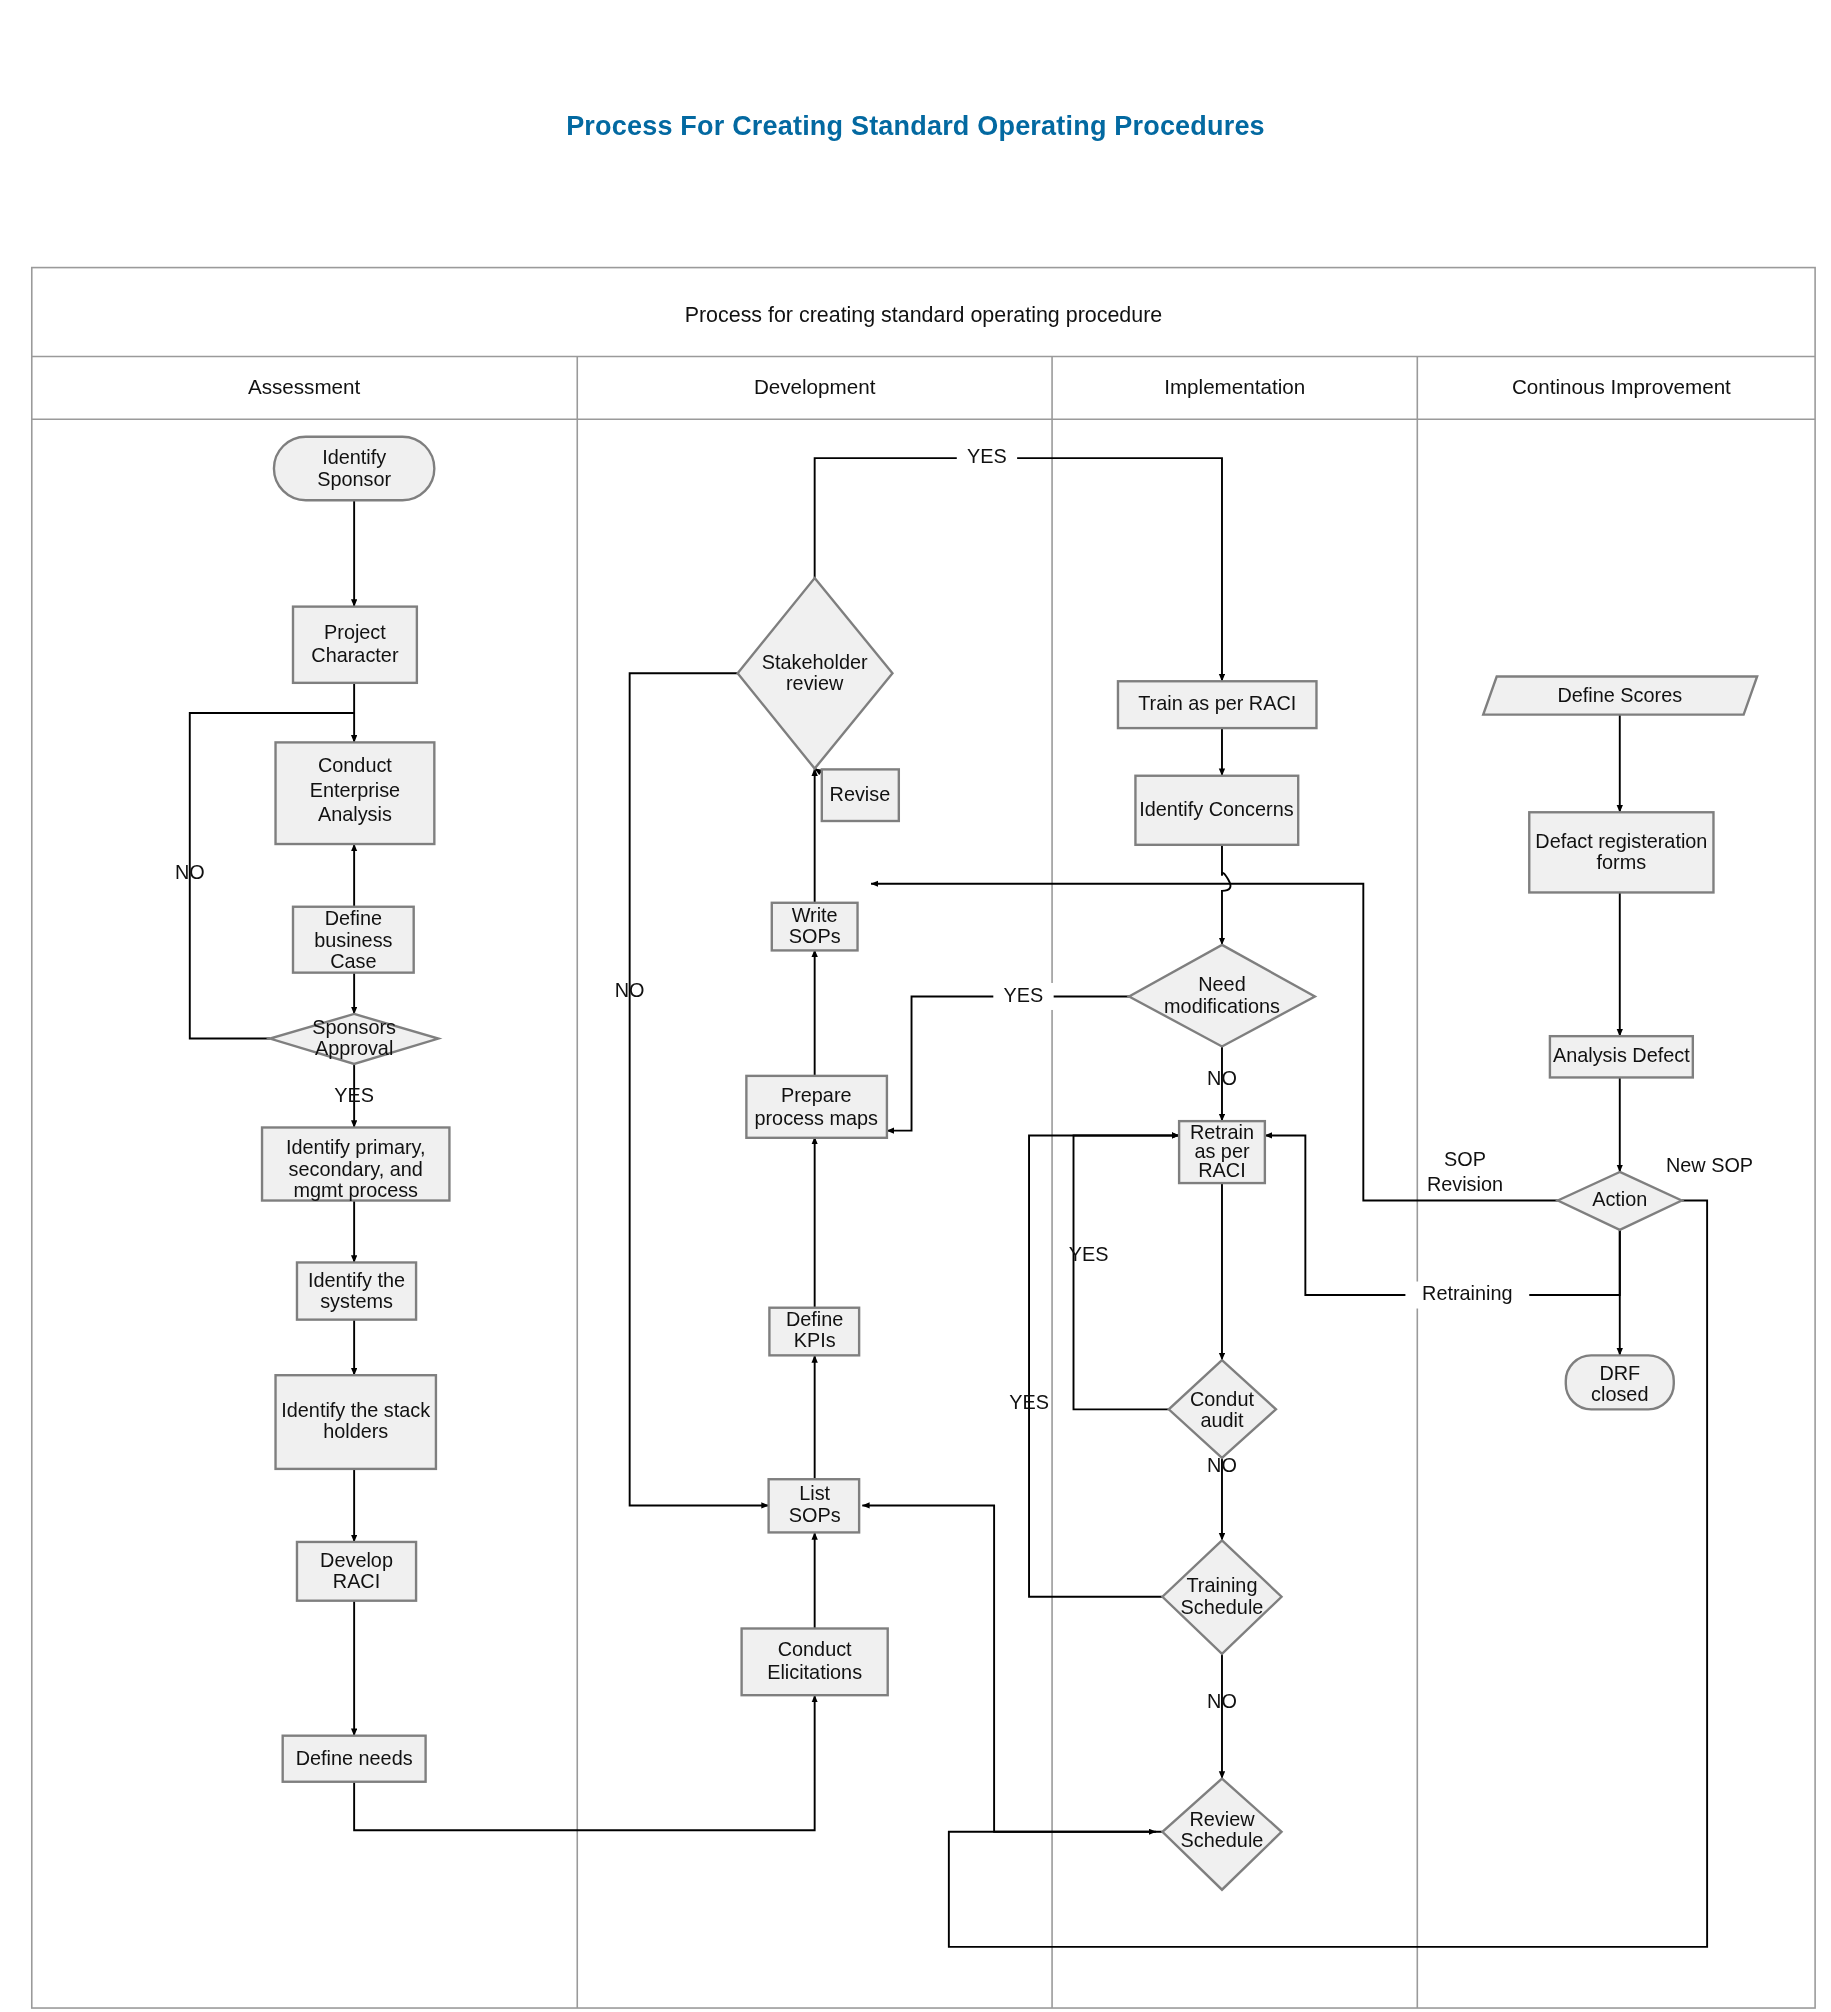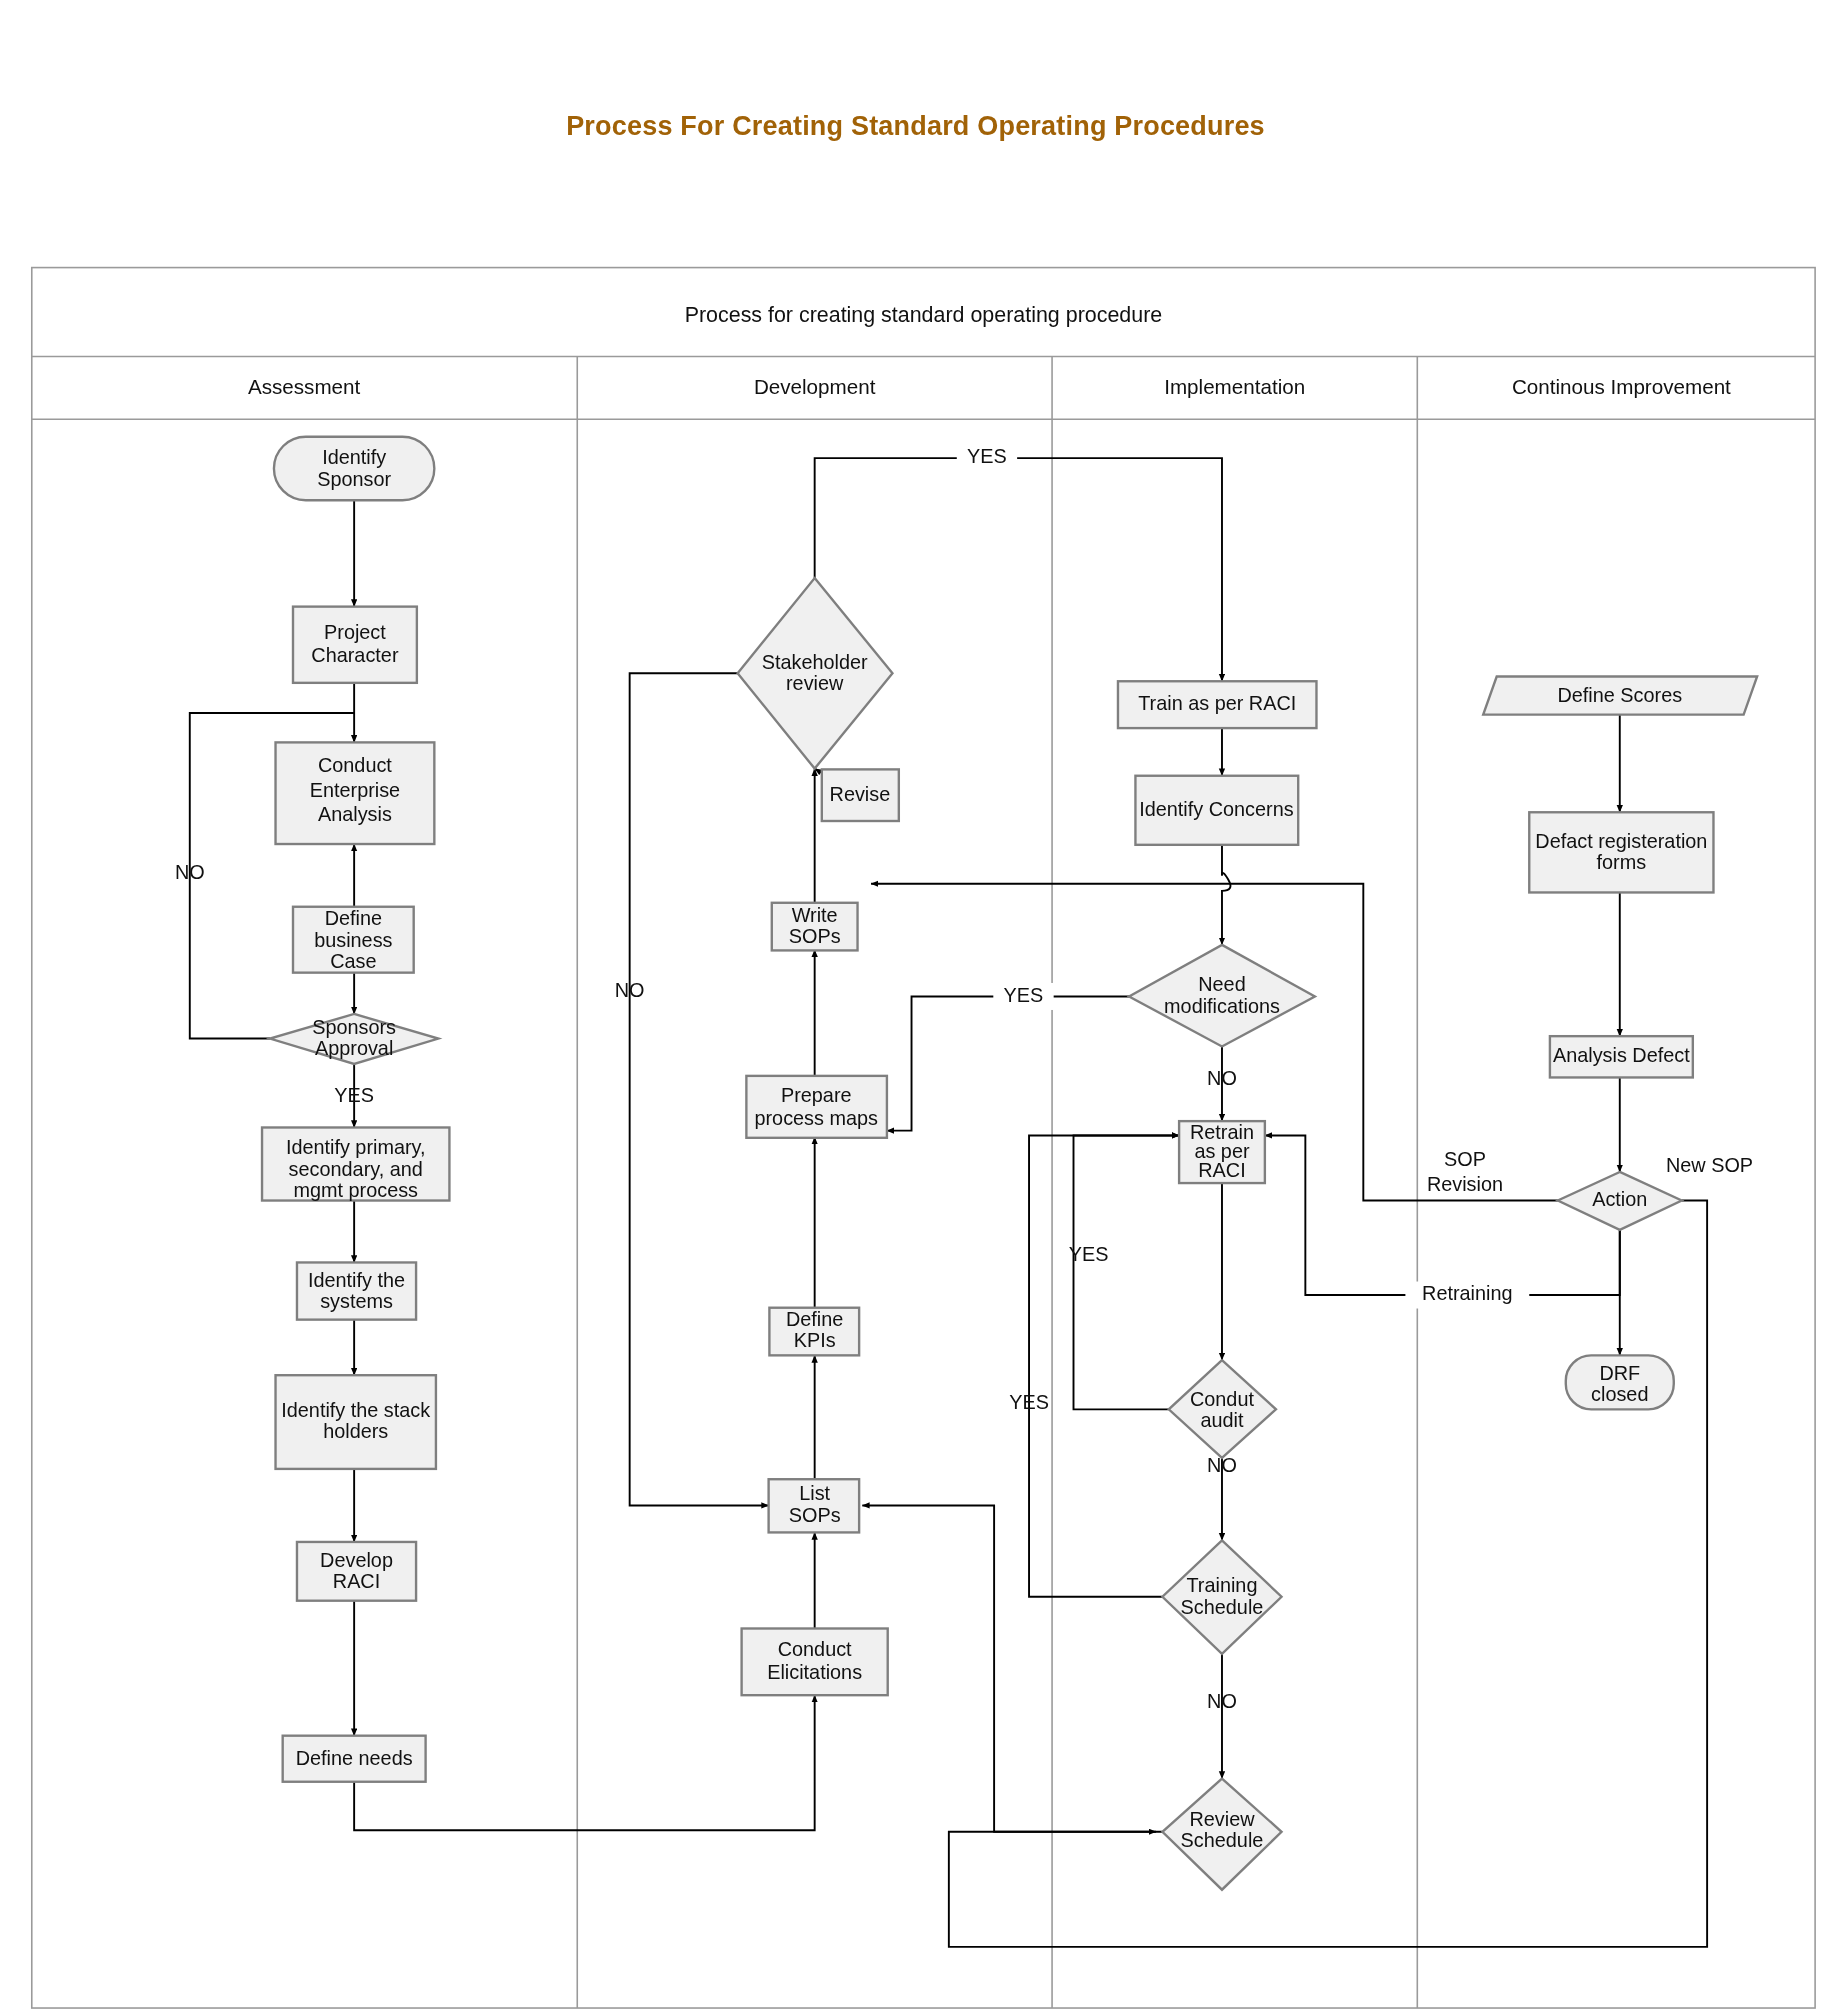--- a/index.html
+++ b/index.html
@@ -1,20 +1,20 @@
 <!DOCTYPE html>
 <html style="font-size:12.7px"><head>
 <meta charset="utf-8">
 <style>
   html,body{margin:0;padding:0;background:#ffffff;}
   body{width:1831px;height:2012px;font-family:"Liberation Sans",sans-serif;color:#111111;}
   #root{position:relative;width:1831px;height:2012px;overflow:hidden;}
   #title{
     position:absolute;left:0;top:111px;width:1831px;text-align:center;
-    font-size:27px;font-weight:bold;letter-spacing:0.2px;color:#a16207;
+    font-size:27px;font-weight:bold;letter-spacing:0.2px;color:#0369a1;
   }
   svg#flow{position:absolute;left:0;top:0;width:1831px;height:2012px;}
   .lane-border{fill:none;stroke:#9a9a9a;stroke-width:2;}
   .lane-sep{stroke:#9a9a9a;stroke-width:2;fill:none;}
   .node-rect{fill:#f0f0f0;stroke:#7f7f7f;stroke-width:3;}
   .node-diamond{fill:#f0f0f0;stroke:#7f7f7f;stroke-width:3;}
   .node-term{fill:#f0f0f0;stroke:#7f7f7f;stroke-width:3;}
   .node-para{fill:#f0f0f0;stroke:#7f7f7f;stroke-width:3;}
   .edge{fill:none;stroke:#000000;stroke-width:2.4;}
   .nodetext{font-family:"Liberation Sans",sans-serif;font-size:25px;fill:#111111;text-anchor:middle;dominant-baseline:middle;}

